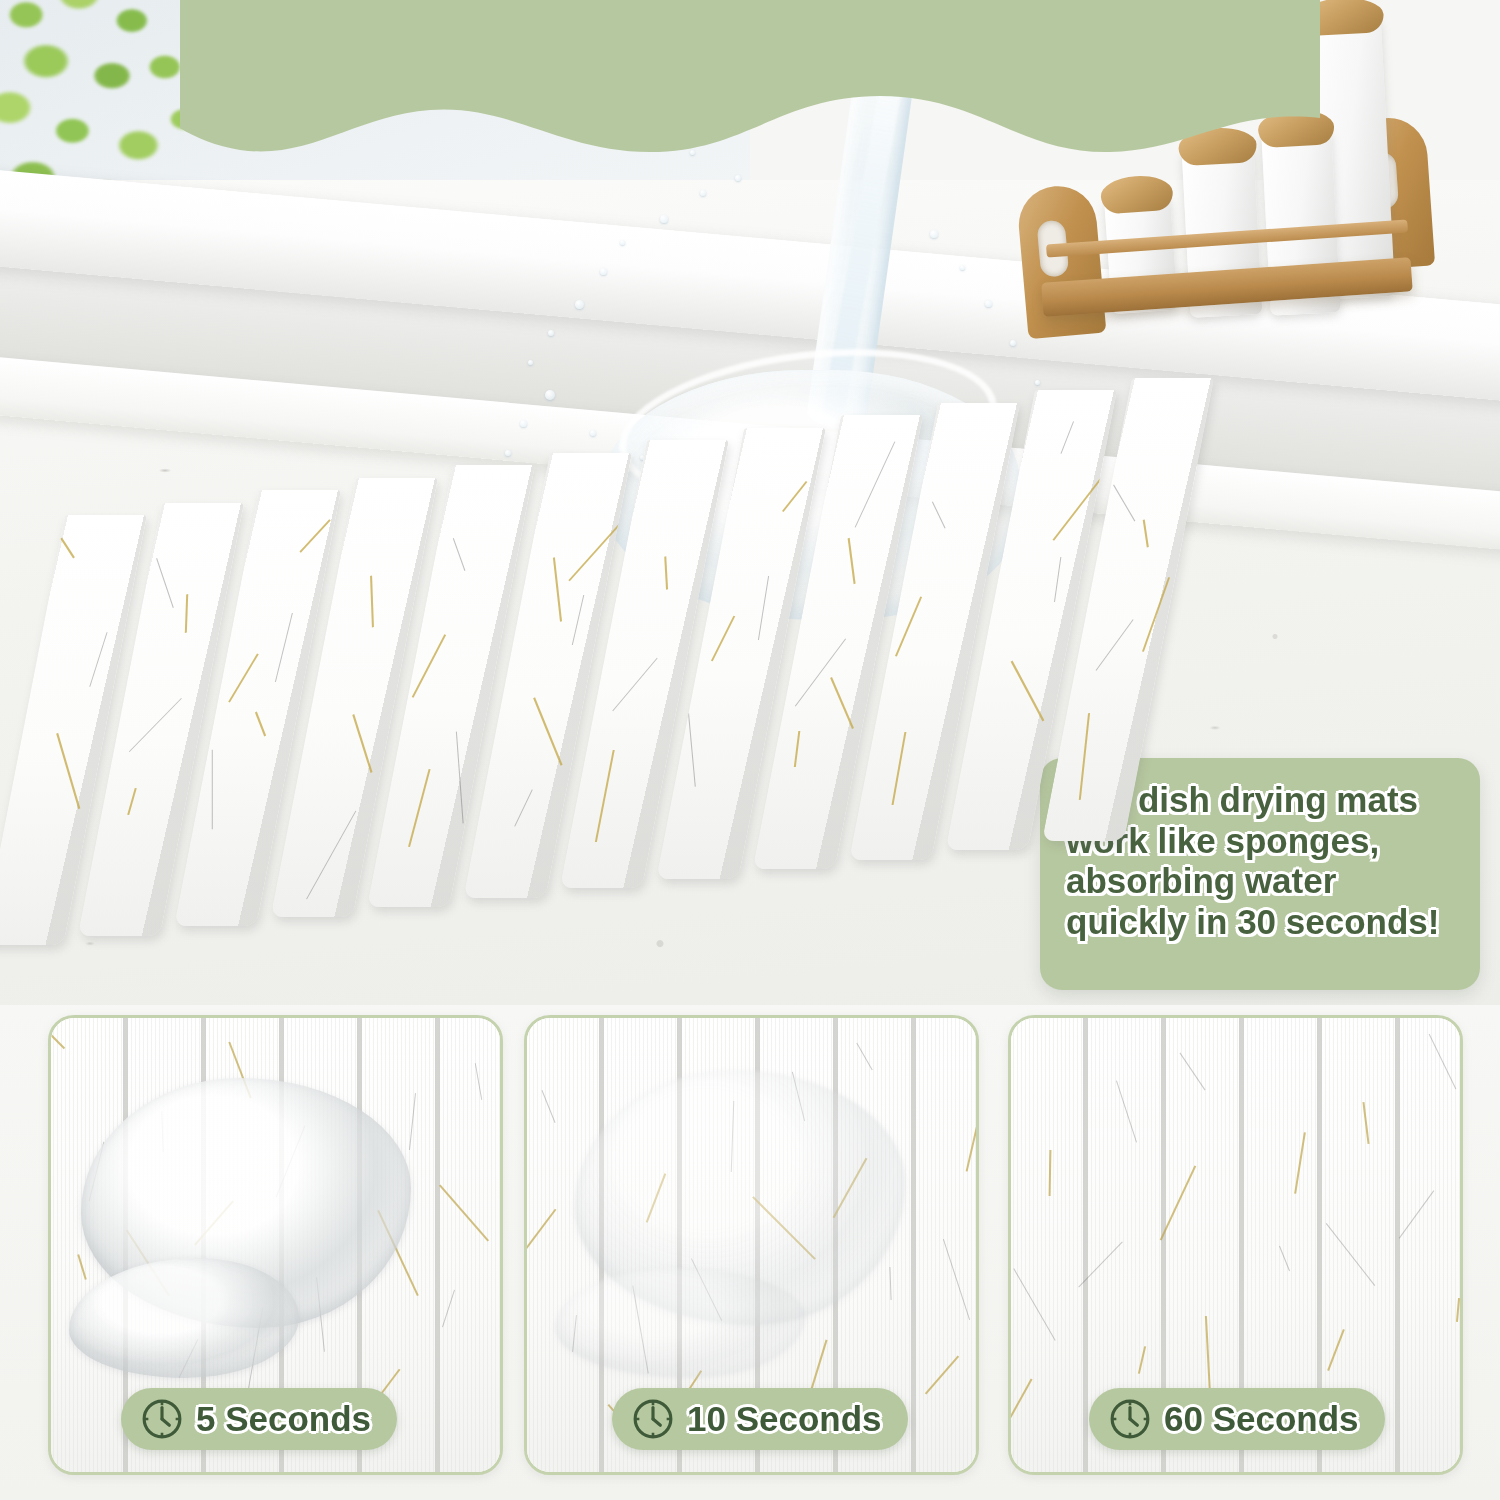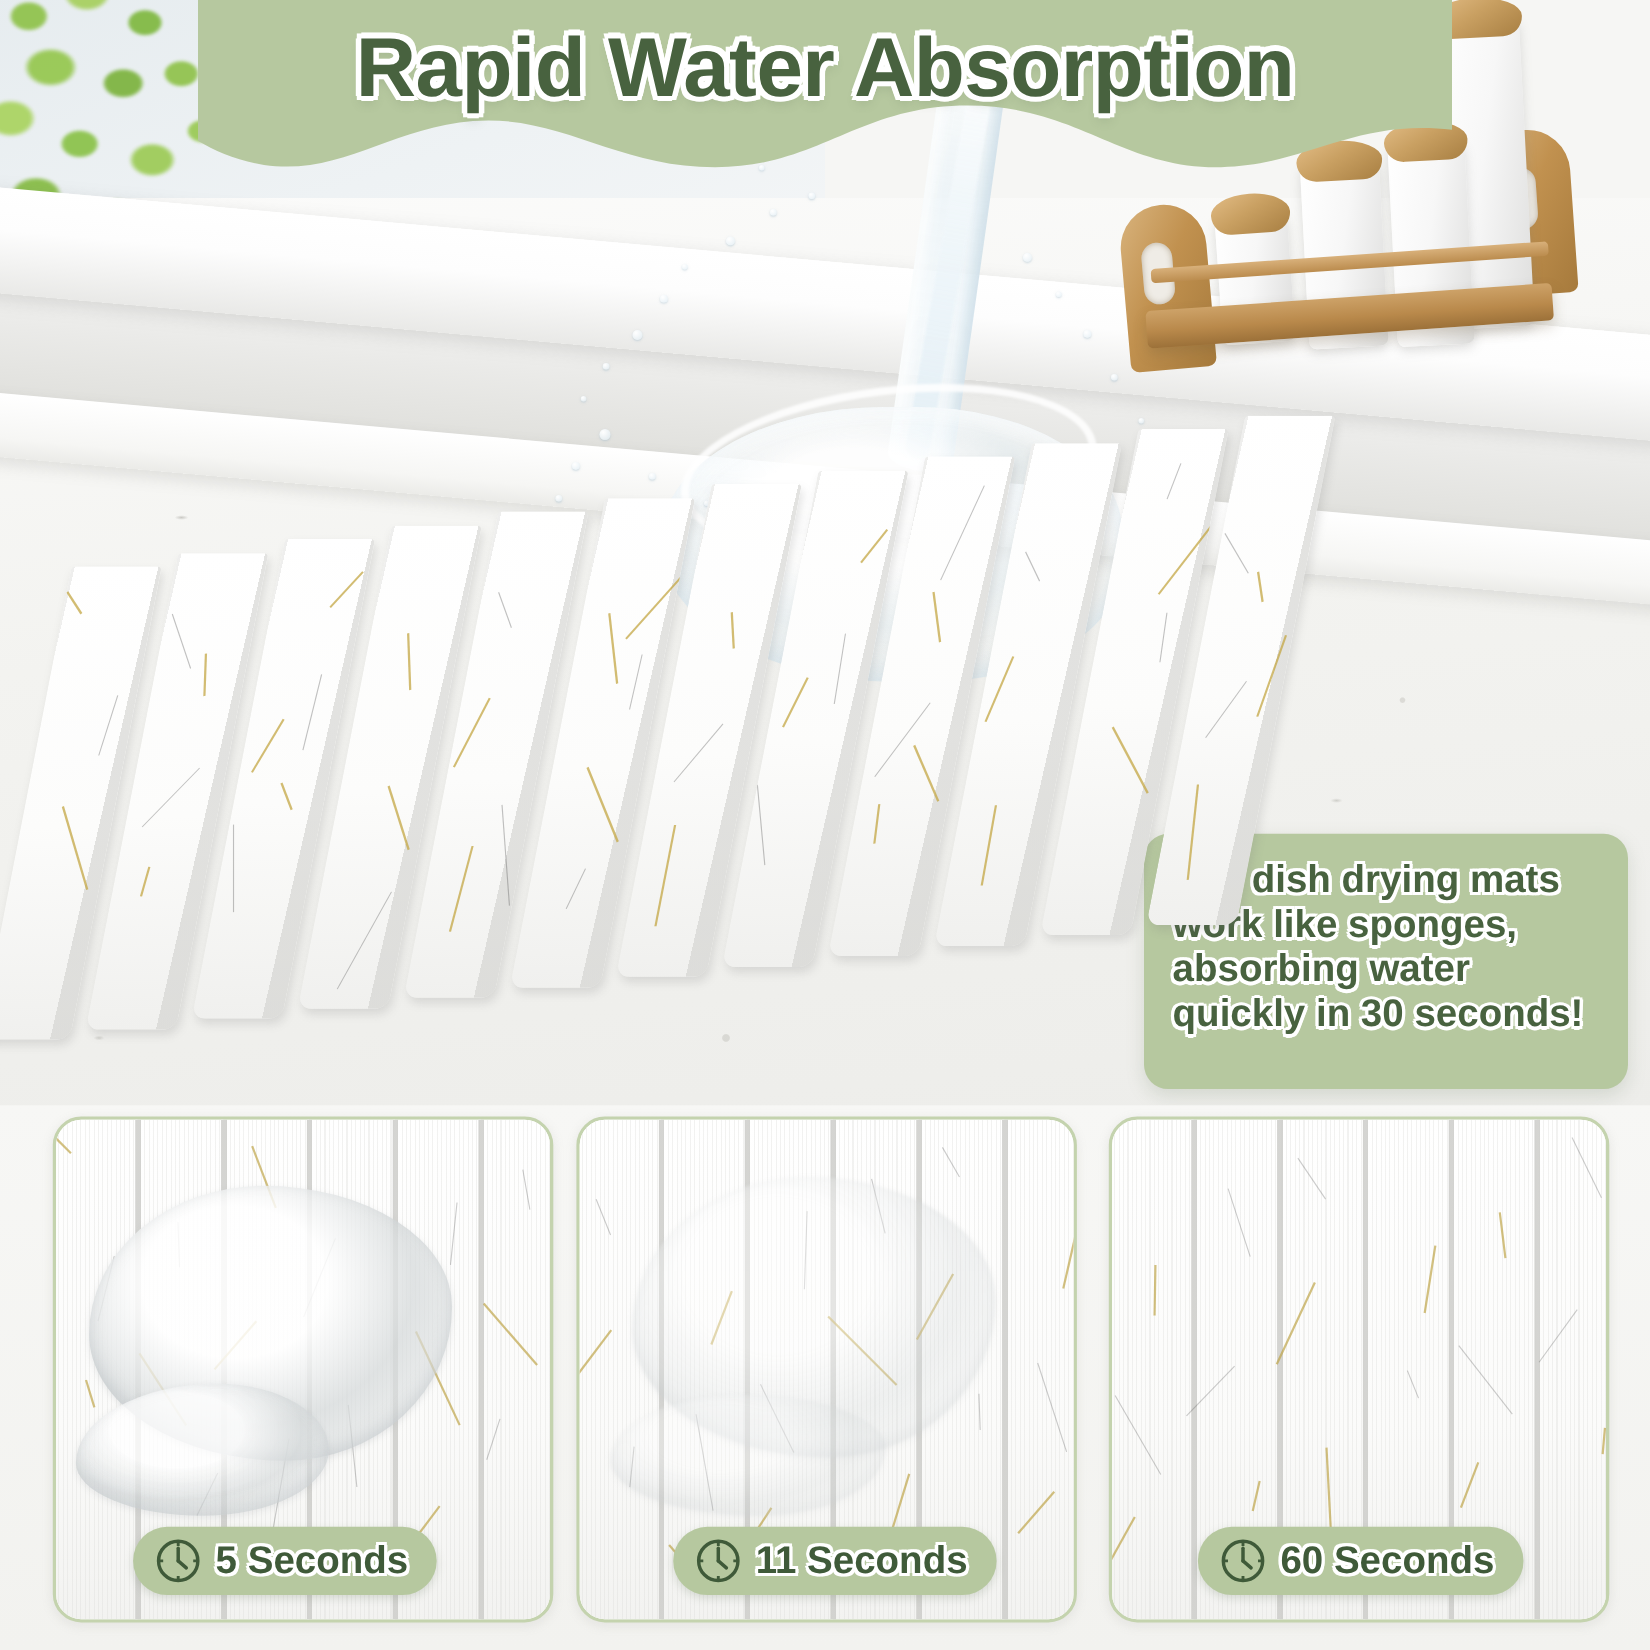--- a/index.html
+++ b/index.html
@@ -407,21 +407,20 @@
         <div class="drop" style="left: 1035px; top: 380px; width: 5px; height: 5px;"></div>
         <div class="drop" style="left: 505px; top: 450px; width: 6px; height: 6px;"></div>
       </div>
 
     <div class="banner">
       <svg viewBox="0 0 1140 190" preserveAspectRatio="none">
         <path d="M0,0 H1140 V118 C1050,108 1010,150 930,152 C840,154 800,96 700,96
                  C600,96 565,152 470,152 C380,152 330,104 250,110
                  C175,116 130,160 60,150 C36,146 16,138 0,128 Z" fill="#b6c89f"></path>
       </svg>
-      <div class="banner-title">Rapid Water Absorption</div>
     </div>
 
     <div class="callout">
       <p>Our dish drying mats work like sponges, absorbing water quickly in 30 seconds!</p>
     </div>
 
   </div>
 
   <div class="panels">
 
@@ -512,21 +511,21 @@
       <div class="pill pos2">
         <svg class="clock" viewBox="0 0 40 40">
           <circle cx="20" cy="20" r="17" fill="none" stroke="#3f5a39" stroke-width="3"></circle>
           <line x1="20" y1="20" x2="20" y2="9" stroke="#3f5a39" stroke-width="3" stroke-linecap="round"></line>
           <line x1="20" y1="20" x2="27" y2="26" stroke="#3f5a39" stroke-width="3" stroke-linecap="round"></line>
           <line x1="20" y1="3.5" x2="20" y2="7" stroke="#3f5a39" stroke-width="2.5"></line>
           <line x1="20" y1="33" x2="20" y2="36.5" stroke="#3f5a39" stroke-width="2.5"></line>
           <line x1="3.5" y1="20" x2="7" y2="20" stroke="#3f5a39" stroke-width="2.5"></line>
           <line x1="33" y1="20" x2="36.5" y2="20" stroke="#3f5a39" stroke-width="2.5"></line>
         </svg>
-        <span class="txt">11 Seconds</span>
+        <span class="txt">10 Seconds</span>
       </div>
     </div>
 
     <div class="panel p3">
       <div class="pslats">
           <div class="pslat" style="left: -6px;">
             <div class="pvein g" style="left: 44px; top: 136px; height: 46px; width: 1px; transform: rotate(1deg); opacity: 0.85;"></div>
             <div class="pvein k" style="left: 29px; top: 249px; height: 83px; width: 1px; transform: rotate(-30deg); opacity: 0.55;"></div>
             <div class="pvein g" style="left: 14px; top: 362px; height: 48px; width: 1px; transform: rotate(29deg); opacity: 0.85;"></div>
           </div>

